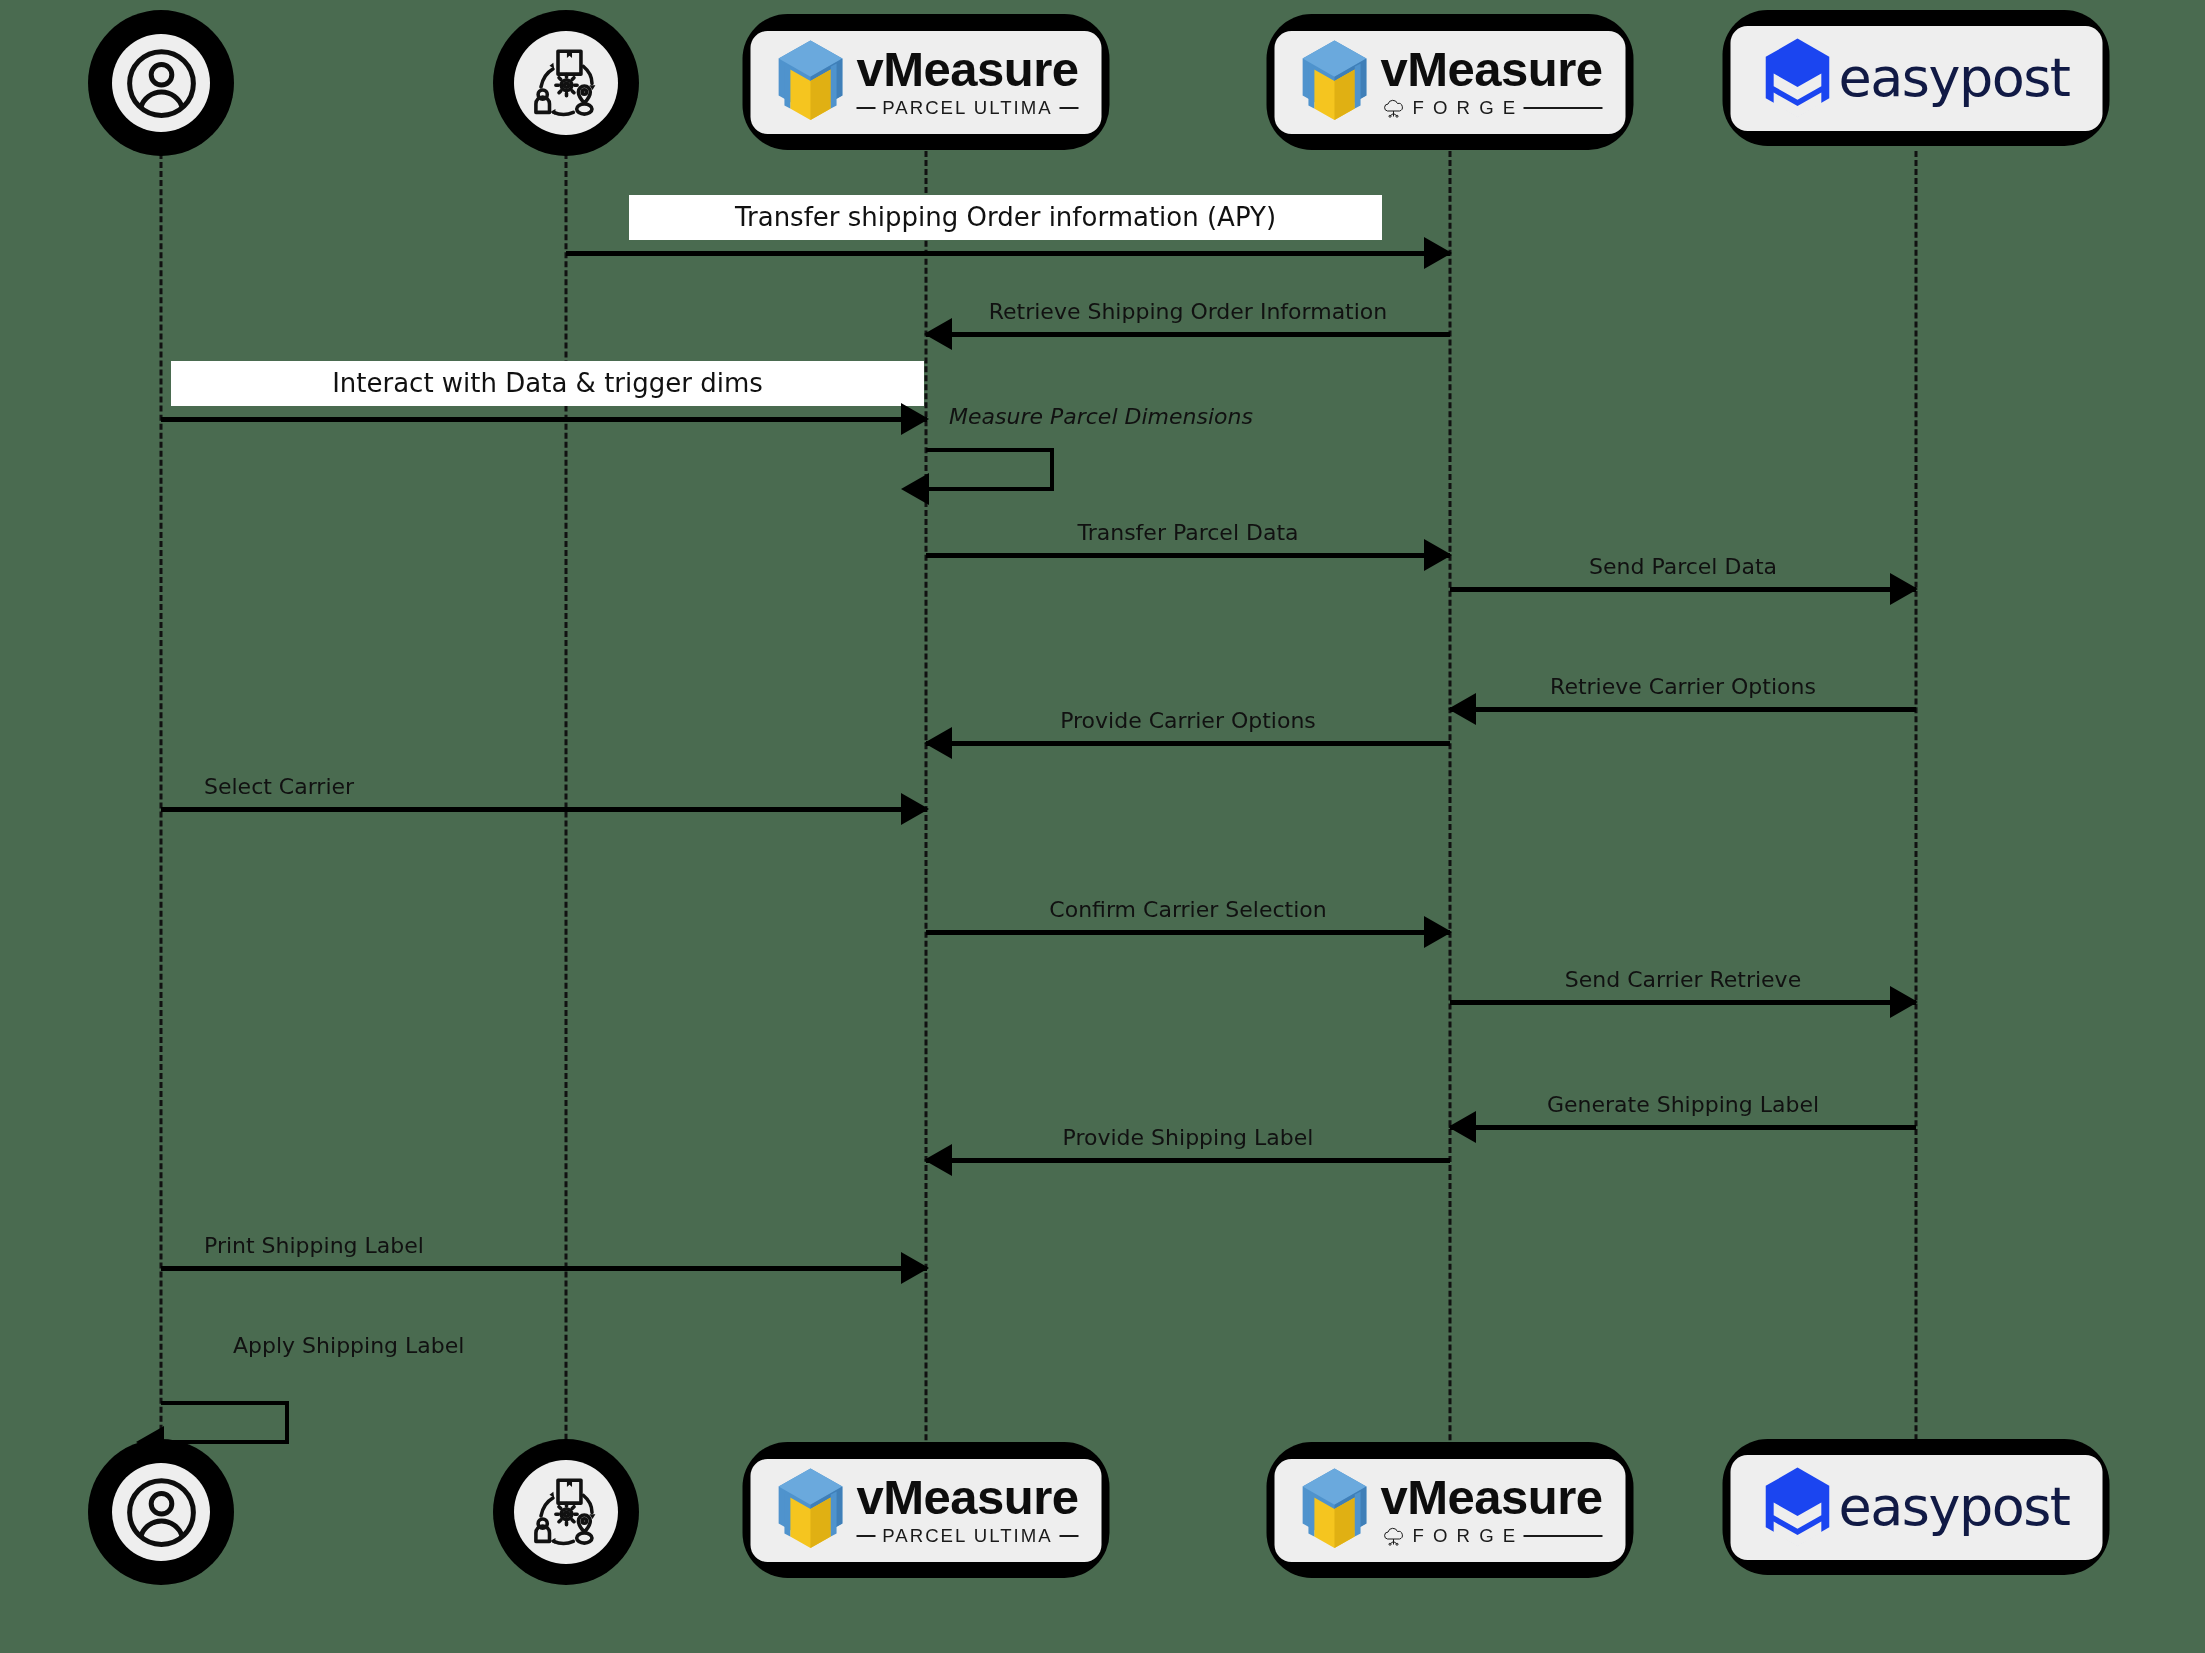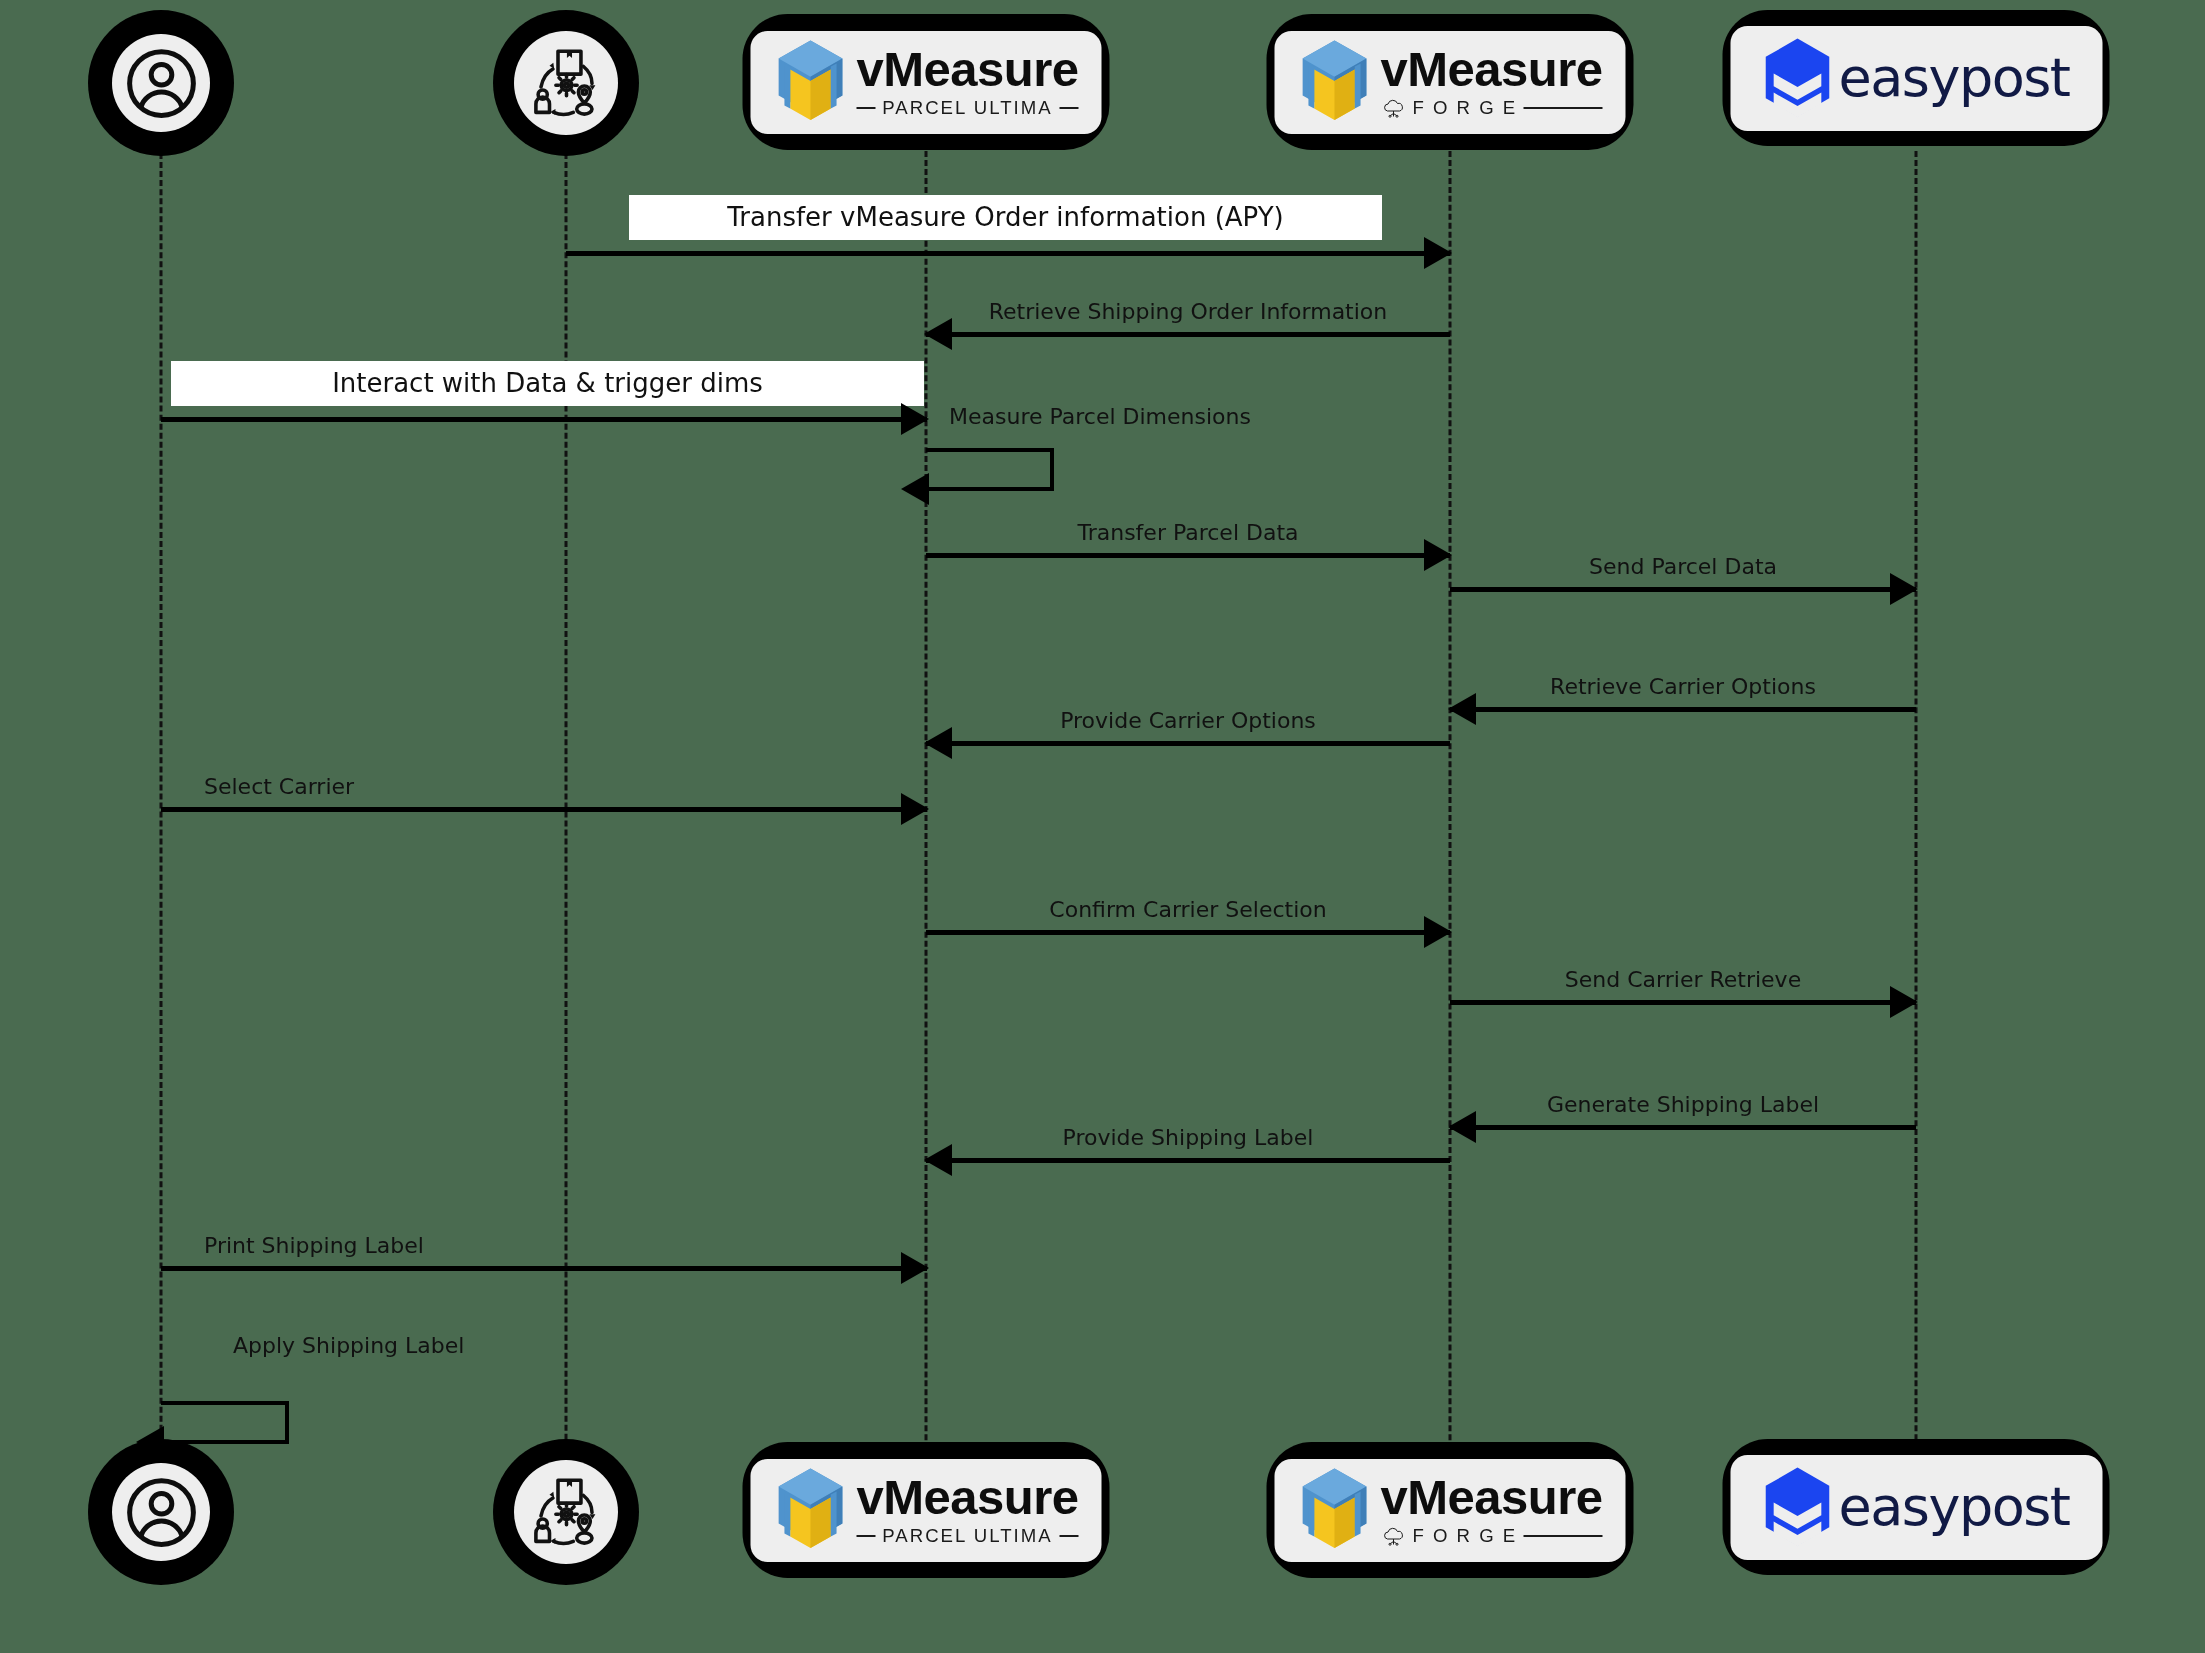--- a/index.html
+++ b/index.html
@@ -284,41 +284,41 @@
               <path d="M14 70l30 17 30-17v14L44 101 14 84z" fill="#eeeeee"></path>
             </svg>
           </span>
           <span class="ep-text" style="font-size:54px;line-height:1;">easypost</span>
         </div>
       </div>
     </div>
   </div>
 
   <div class="msg to-right" style="left:566px; width:884px; top:251px;">
-    <div class="label boxed" style="left:63px;width:753px;">Transfer vMeasure Order information (APY)</div>
+    <div class="label boxed" style="left:63px;width:753px;">Transfer shipping Order information (APY)</div>
     <div class="line"></div>
     <div class="head"></div>
   </div>
 
   <div class="msg to-left" style="left:926px; width:524px; top:332px;">
     <div class="label">Retrieve Shipping Order Information</div>
     <div class="line"></div>
     <div class="head"></div>
   </div>
 
   <div class="msg to-right" style="left:161px; width:766px; top:417px;">
     <div class="label boxed" style="left:10px;width:753px;">Interact with Data &amp; trigger dims</div>
     <div class="line"></div>
     <div class="head"></div>
   </div>
 
   <div class="selfloop" style="left:926px; top:448px; width:128px; height:43px;">
     <div class="head"></div>
   </div>
-  <div class="selfloop-label" style="left:949px; top:404px;">Measure Parcel Dimensions</div>
+  <div class="selfloop-label" style="left:949px; top:404px;font-style:italic;">Measure Parcel Dimensions</div>
 
   <div class="msg to-right" style="left:926px; width:524px; top:553px;">
     <div class="label">Transfer Parcel Data</div>
     <div class="line"></div>
     <div class="head"></div>
   </div>
 
   <div class="msg to-right" style="left:1450px; width:466px; top:587px;">
     <div class="label">Send Parcel Data</div>
     <div class="line"></div>

